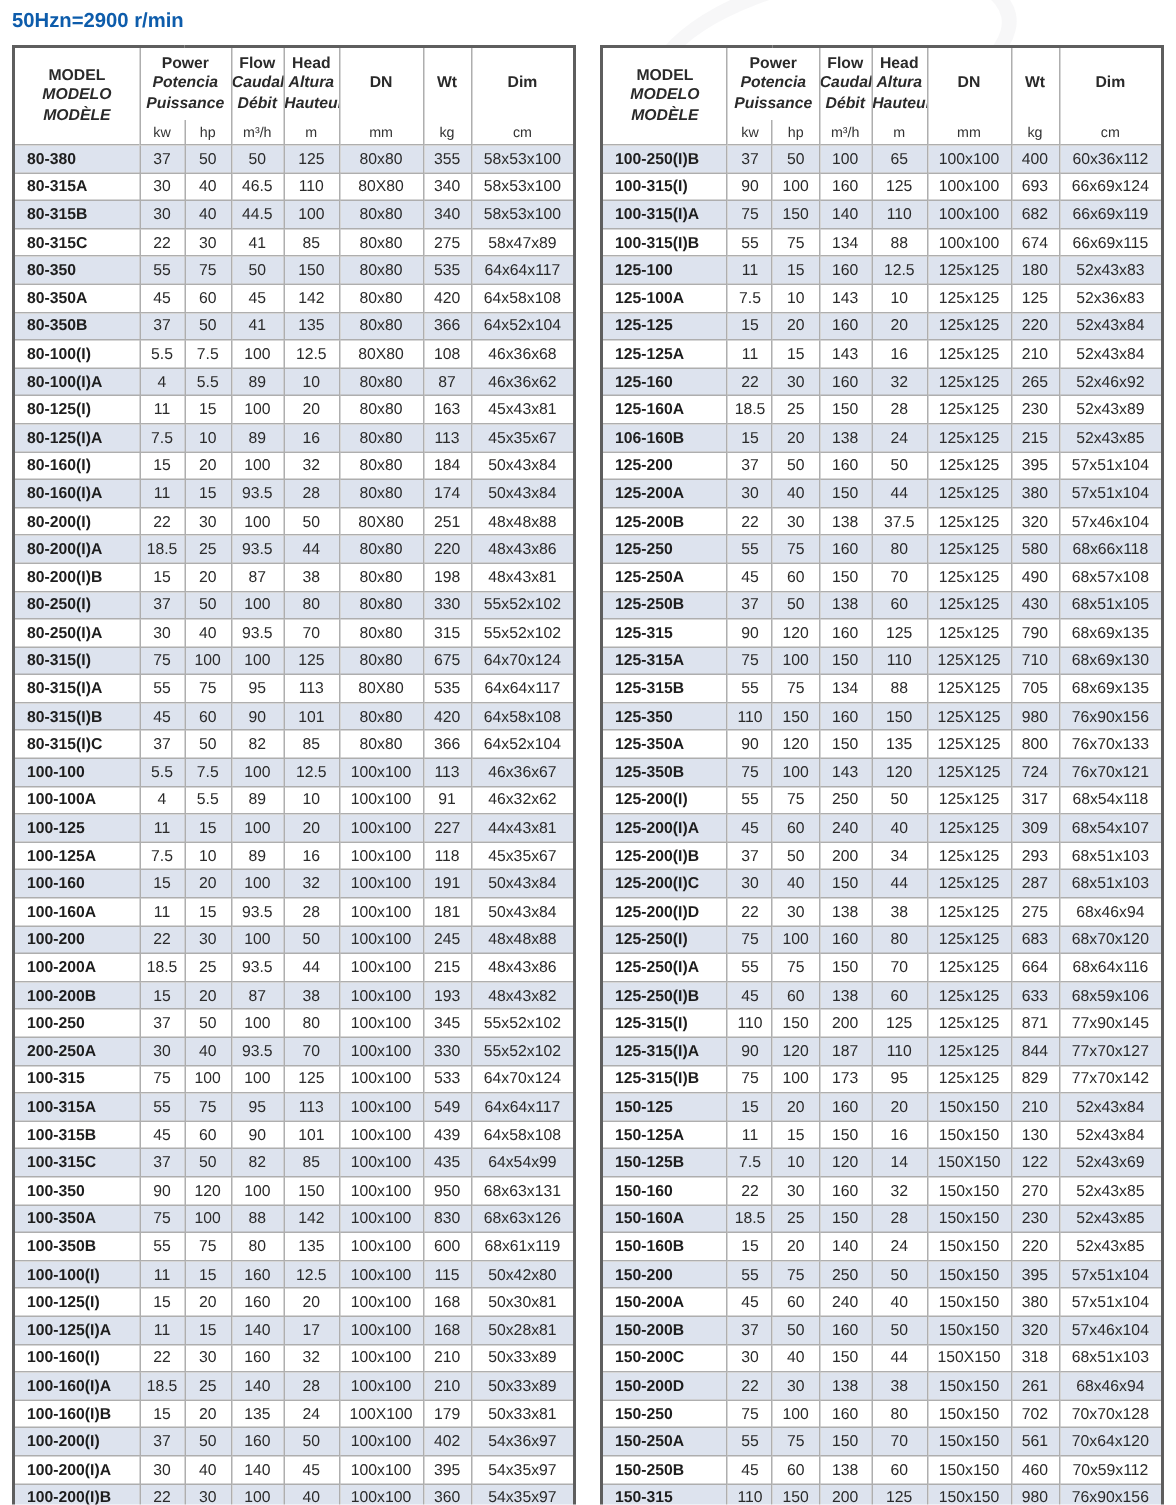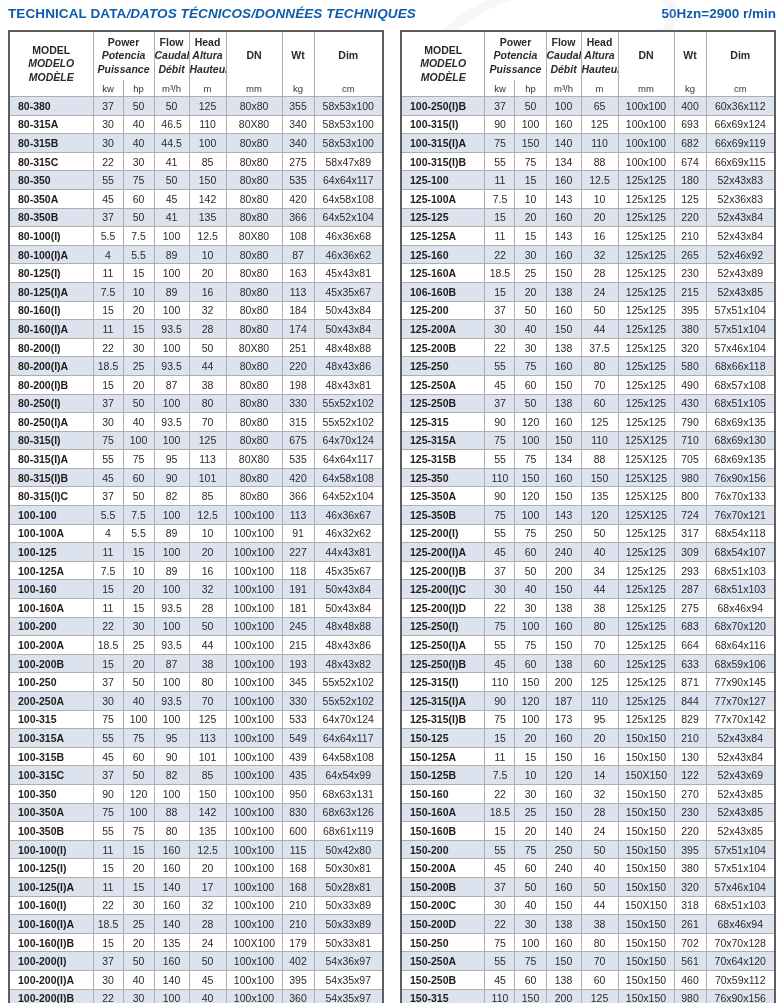--- a/index.html
+++ b/index.html
@@ -29,21 +29,20 @@
 </style>
 </head>
 <body>
 
 <div class="page">
   <div class="wm wm3"></div>
   <div class="wm wm1"></div>
   <div class="wm wm2"></div>
 
   <div class="titlebar">
-    <div class="doc-title"><span>TECHNICAL DATA</span><span class="it">/DATOS TÉCNICOS/DONNÉES TECHNIQUES</span></div>
     <div class="speed-block">
       <span>50Hz</span>
       <span>n=2900 r/min</span>
     </div>
   </div>
 
   <div class="tables">
 
     <table>
       <colgroup>

